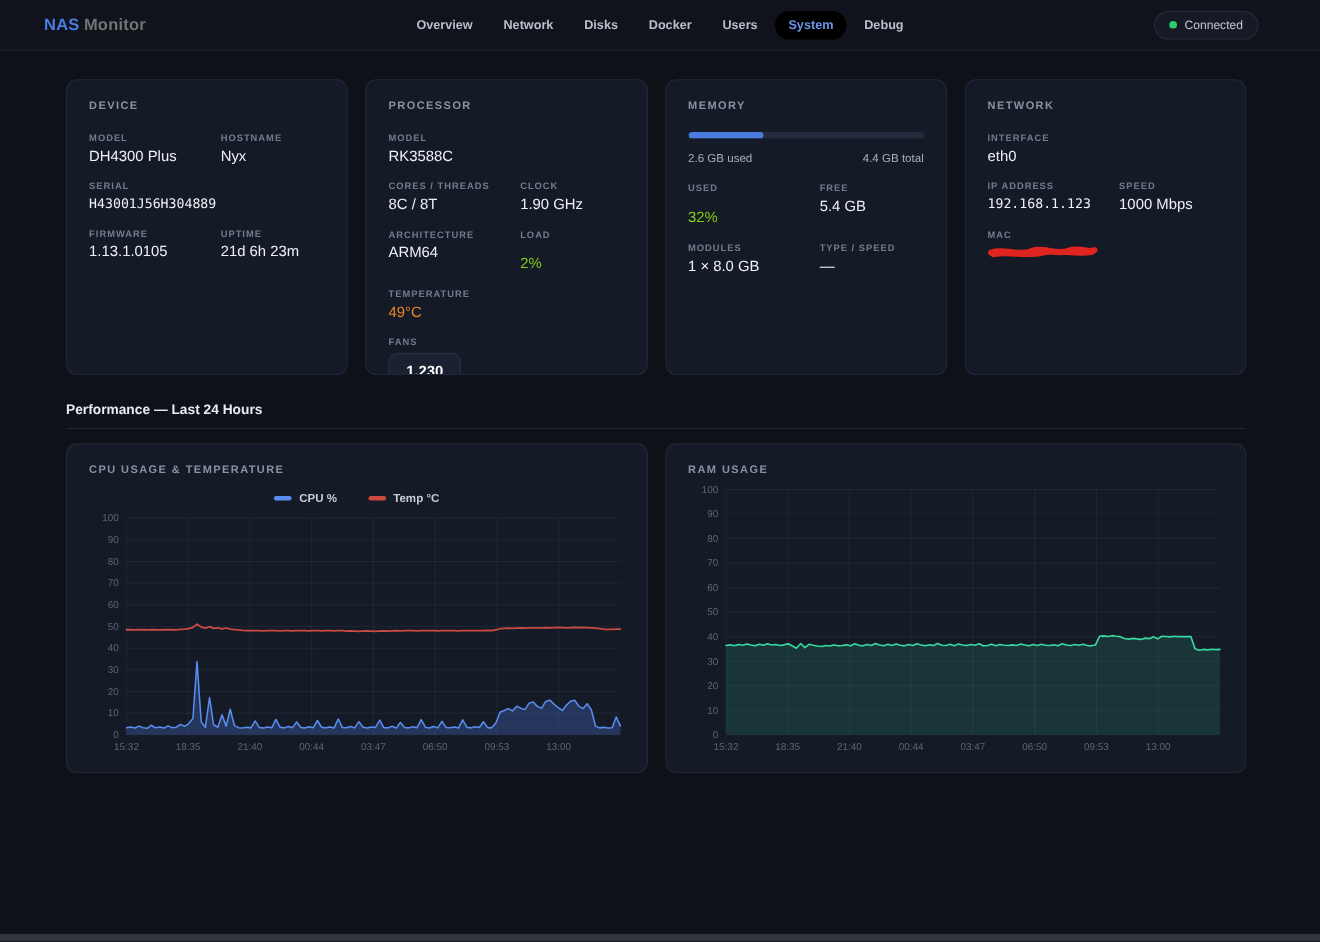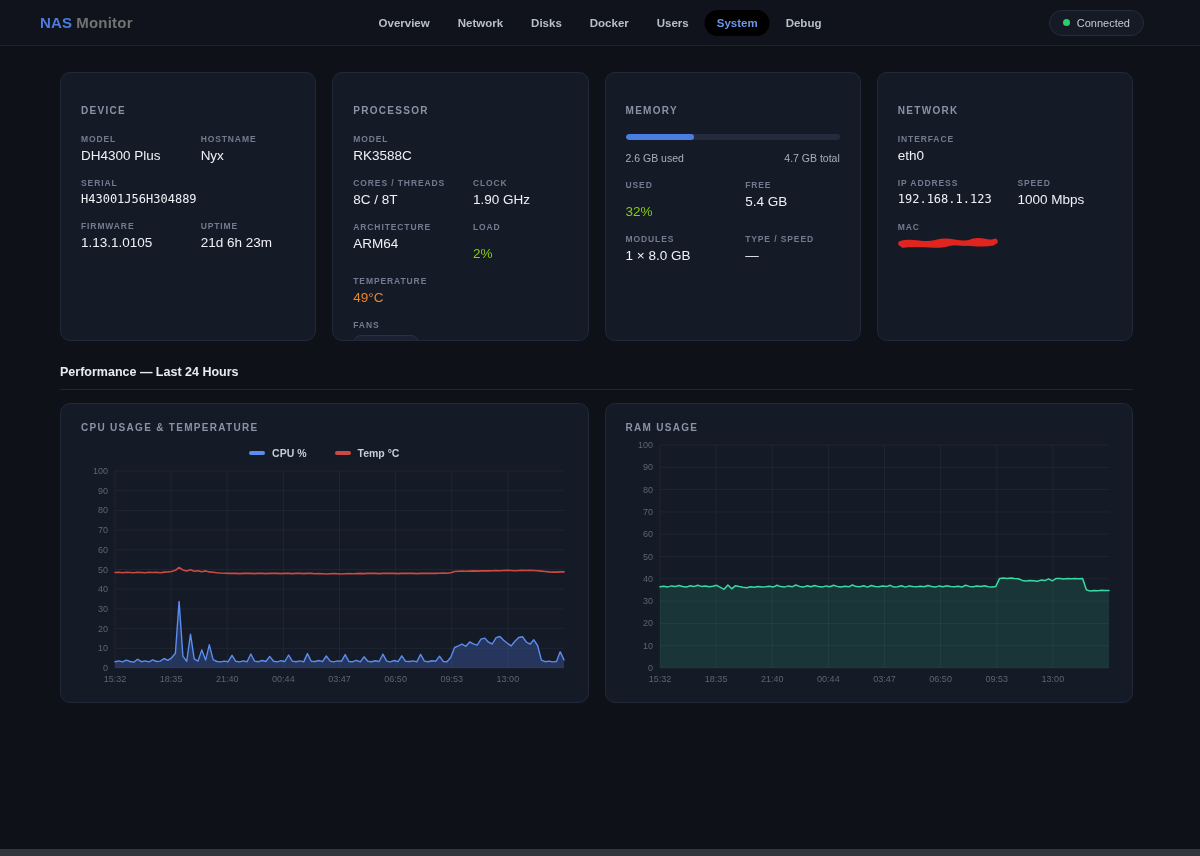--- a/index.html
+++ b/index.html
@@ -33,21 +33,21 @@
     background:#151a24; border:1px solid #262c3a; border-radius:14px;
     padding:6px 13px; font-size:11px; color:#c3c8d2;
   }
   .status-dot { width:7px; height:7px; border-radius:50%; background:#2ecc71; }
 
   
   .main { padding:26px 67px 0 60px; }
   .cards-grid { display:grid; grid-template-columns:repeat(4,1fr); gap:16px; }
   .card {
     background:#151a27; border:1px solid #222839; border-radius:10px;
-    padding:32px 20px; height:269px; overflow:hidden;
+    padding:18px 20px; height:269px; overflow:hidden;
   }
   .card-title {
     font-size:10px; font-weight:700; letter-spacing:1.3px;
     color:#8a92a4; margin-bottom:18px;
   }
   .fgrid { display:grid; grid-template-columns:1.18fr 1fr; row-gap:15px; column-gap:8px; }
   .flabel {
     font-size:8.5px; font-weight:700; letter-spacing:.9px;
     color:#737c8f; margin-bottom:4px; white-space:nowrap;
   }
@@ -189,21 +189,21 @@
       </div>
     </section>
 
     <section class="card">
       <div class="card-title">MEMORY</div>
       <div class="membar">
         <div class="membar-fill" style="width: 32%;"></div>
       </div>
       <div class="membar-caption">
         <span>2.6 GB used</span>
-        <span>4.7 GB total</span>
+        <span>4.4 GB total</span>
       </div>
       <div class="fgrid">
         <div class="field">
           <div class="flabel">USED</div>
           <div class="fvalue blue">32%</div>
         </div>
         <div class="field">
           <div class="flabel">FREE</div>
           <div class="fvalue">5.4 GB</div>
         </div>

